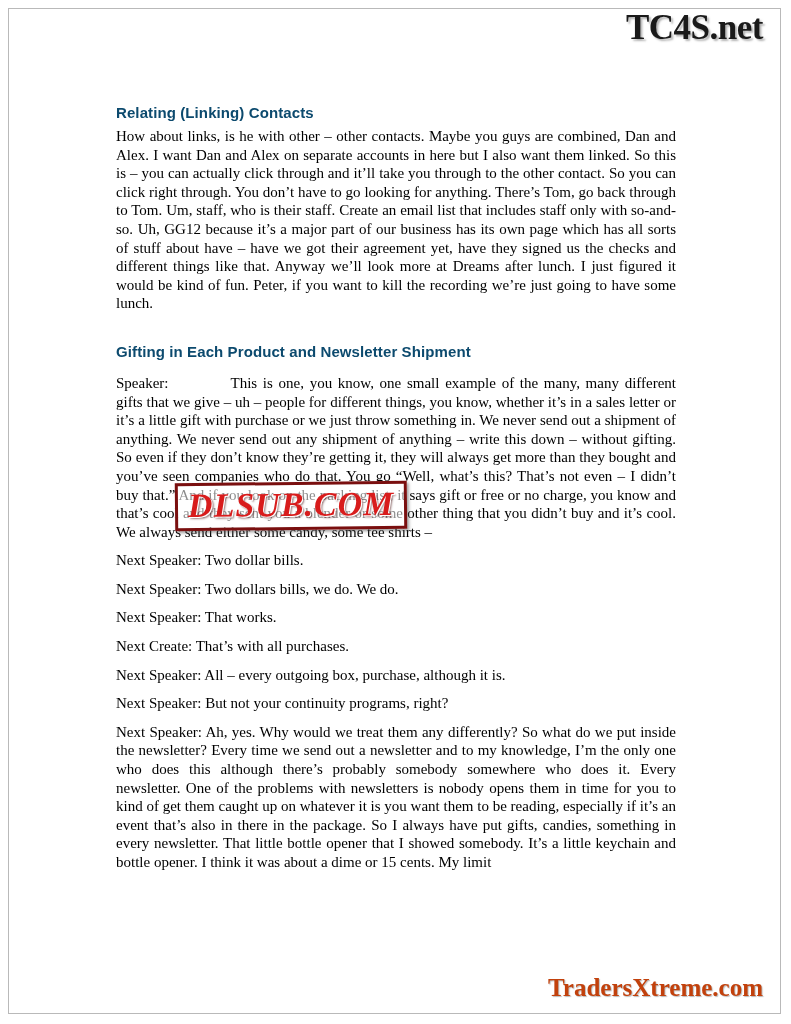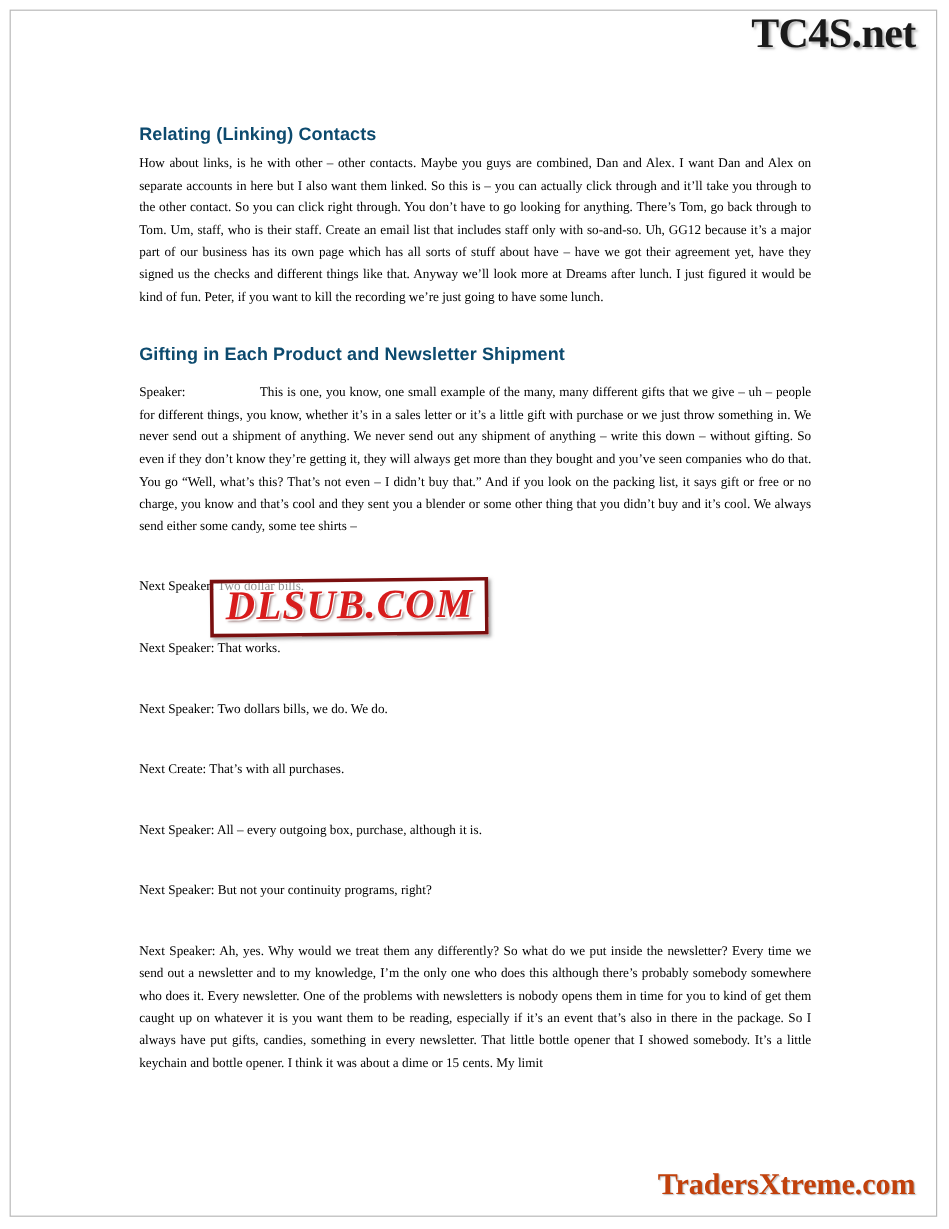--- a/index.html
+++ b/index.html
@@ -59,29 +59,29 @@
     color: #0c4a6e;
     margin: 0 0 6px 0;
     letter-spacing: 0.1px;
   }
   h2.section-title.second {
     margin-top: 30px;
     margin-bottom: 14px;
   }
   p.para {
     font-family: "Liberation Serif", serif;
-    font-size: 11px;
+    font-size: 15px;
     line-height: 18.6px;
     color: #000;
     margin: 0 0 0 0;
     text-align: justify;
     text-justify: inter-word;
   }
   p.para + p.para {
-    margin-top: 32px;
+    margin-top: 10px;
     font-family: Liberation Serif, serif;
   }
   p.speaker {
     text-align: left;
   }
   .speaker-tab {
     display: inline-block;
     width: 62px;
   }
   .watermark {
@@ -116,22 +116,22 @@
     <h2 class="section-title">Relating (Linking) Contacts</h2>
     <p class="para">How about links, is he with other – other contacts.  Maybe you guys are combined, Dan and Alex.  I want Dan and Alex on separate accounts in here but I also want them linked.  So this is – you can actually click through and it’ll take you through to the other contact.  So you can click right through.  You don’t have to go looking for anything.  There’s Tom, go back through to Tom.  Um, staff, who is their staff.  Create an email list that includes staff only with so-and-so.  Uh, GG12 because it’s a major part of our business has its own page which has all sorts of stuff about have – have we got their agreement yet, have they signed us the checks and different things like that.  Anyway we’ll look more at Dreams after lunch.  I just figured it would be kind of fun.  Peter, if you want to kill the recording we’re just going to have some lunch.</p>
 
     <h2 class="section-title second">Gifting in Each Product and Newsletter Shipment</h2>
 
     <p class="para">
       <span>Speaker:</span><span class="speaker-tab"></span><span>This is one, you know, one small example of the many, many different gifts that we give – uh – people for different things, you know, whether it’s in a sales letter or it’s a little gift with purchase or we just throw something in.  We never send out a shipment of anything.  We never send out any shipment of anything – write this down – without gifting.  So even if they don’t know they’re getting it, they will always get more than they bought and you’ve seen companies who do that.  You go “Well, what’s this?  That’s not even – I didn’t buy that.”  And if you look on the packing list, it says gift or free or no charge, you know and that’s cool and they sent you a blender or some other thing that you didn’t buy and it’s cool.  We always send either some candy, some tee shirts –</span>
     </p>
 
     <p class="para speaker">Next Speaker: Two dollar bills.</p>
+    <p class="para speaker">Next Speaker: Two dollars bills, we do.  We do.</p>
     <p class="para speaker">Next Speaker: That works.</p>
-    <p class="para speaker">Next Speaker: Two dollars bills, we do.  We do.</p>
     <p class="para speaker">Next Create: That’s with all purchases.</p>
     <p class="para speaker">Next Speaker: All – every outgoing box, purchase, although it is.</p>
     <p class="para speaker">Next Speaker: But not your continuity programs, right?</p>
     <p class="para">Next Speaker: Ah, yes.  Why would we treat them any differently?  So what do we put inside the newsletter?  Every time we send out a newsletter and to my knowledge, I’m the only one who does this although there’s probably somebody somewhere who does it.  Every newsletter.  One of the problems with newsletters is nobody opens them in time for you to kind of get them caught up on whatever it is you want them to be reading, especially if it’s an event that’s also in there in the package.  So I always have put gifts, candies, something in every newsletter.  That little bottle opener that I showed somebody.  It’s a little keychain and bottle opener.  I think it was about a dime or 15 cents.  My limit</p>
 
   </div>
 
   <div class="watermark">DLSUB.COM</div>
 
   <div class="footer-logo">TradersXtreme.com</div>

